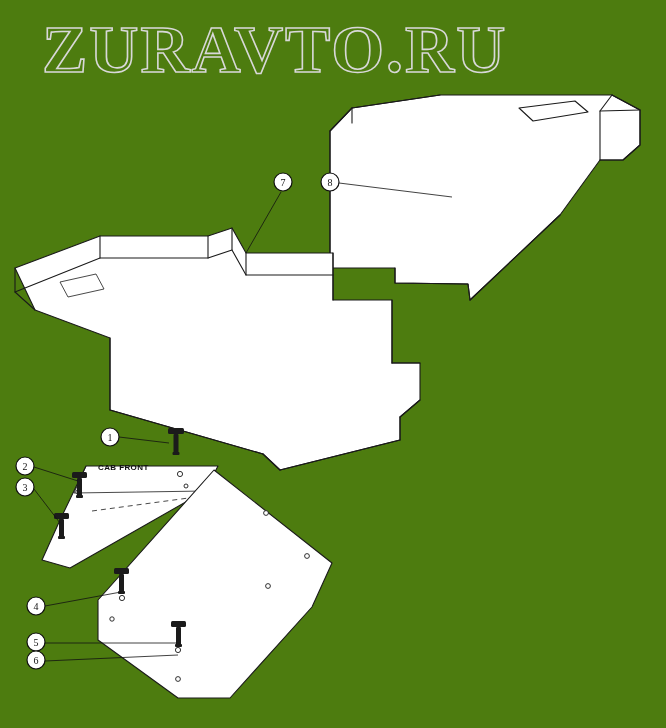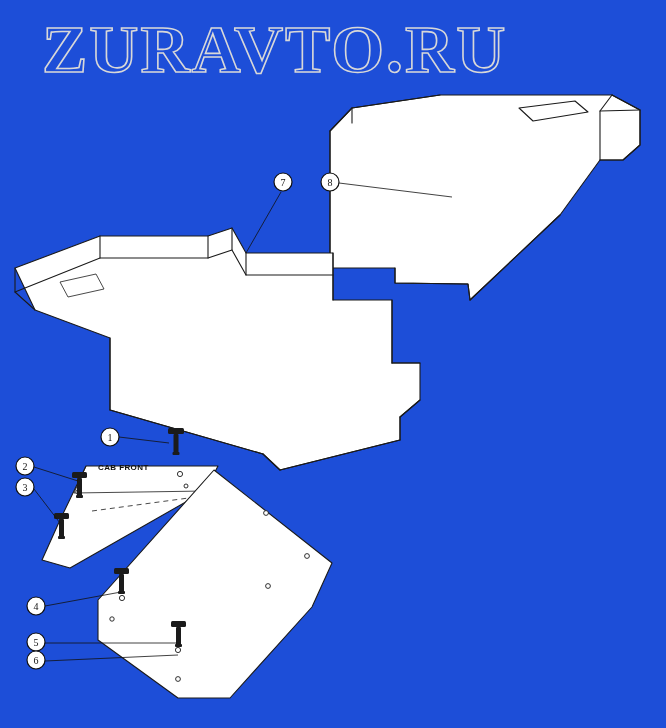--- a/index.html
+++ b/index.html
@@ -11,21 +11,21 @@
     width: 666px;
     height: 728px;
     font-family: "Liberation Sans", sans-serif;
     overflow: hidden;
     position: relative;
   }
   #stage {
     position: relative;
     width: 666px;
     height: 728px;
-    background: #1d4ed8;
+    background: #4d7c0f;
   }
   svg.layer {
     position: absolute;
     left: 0;
     top: 0;
     width: 666px;
     height: 728px;
   }
   .wm-text {
     font-family: "Liberation Serif", serif;

